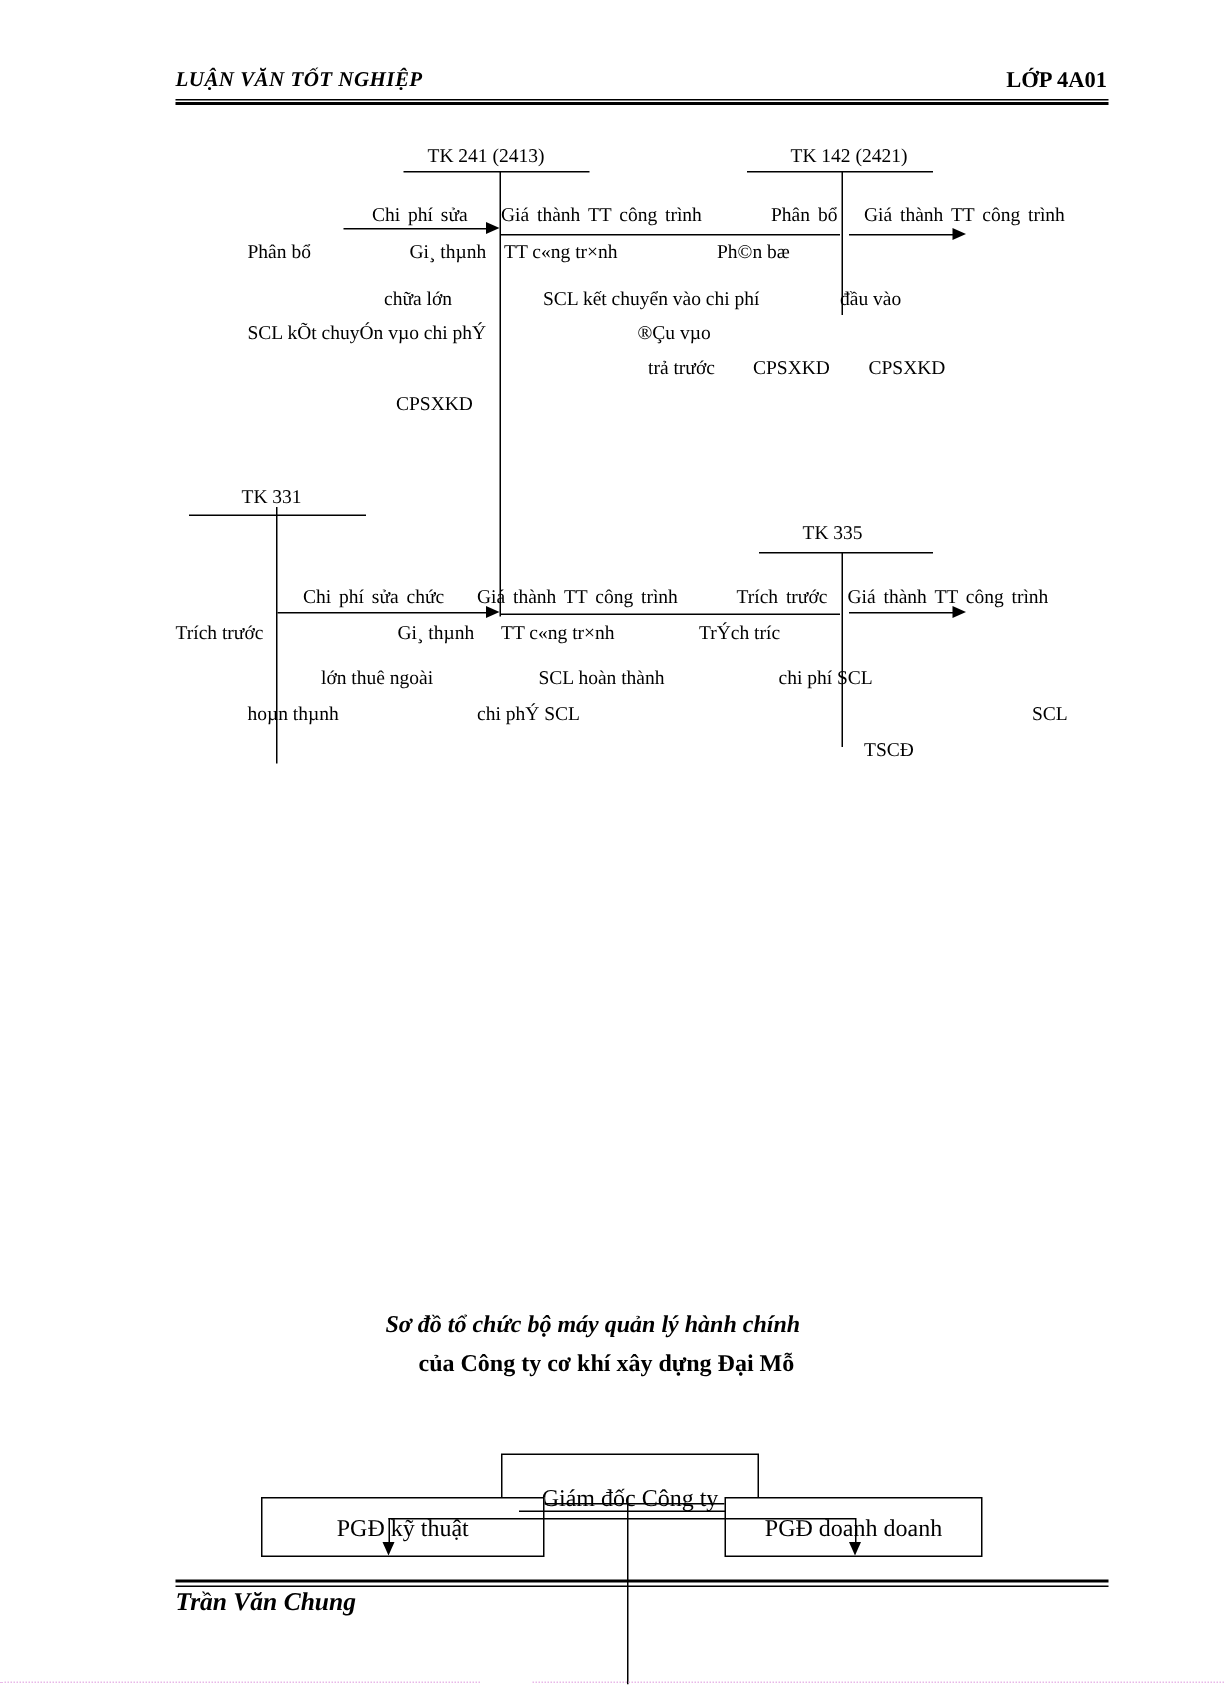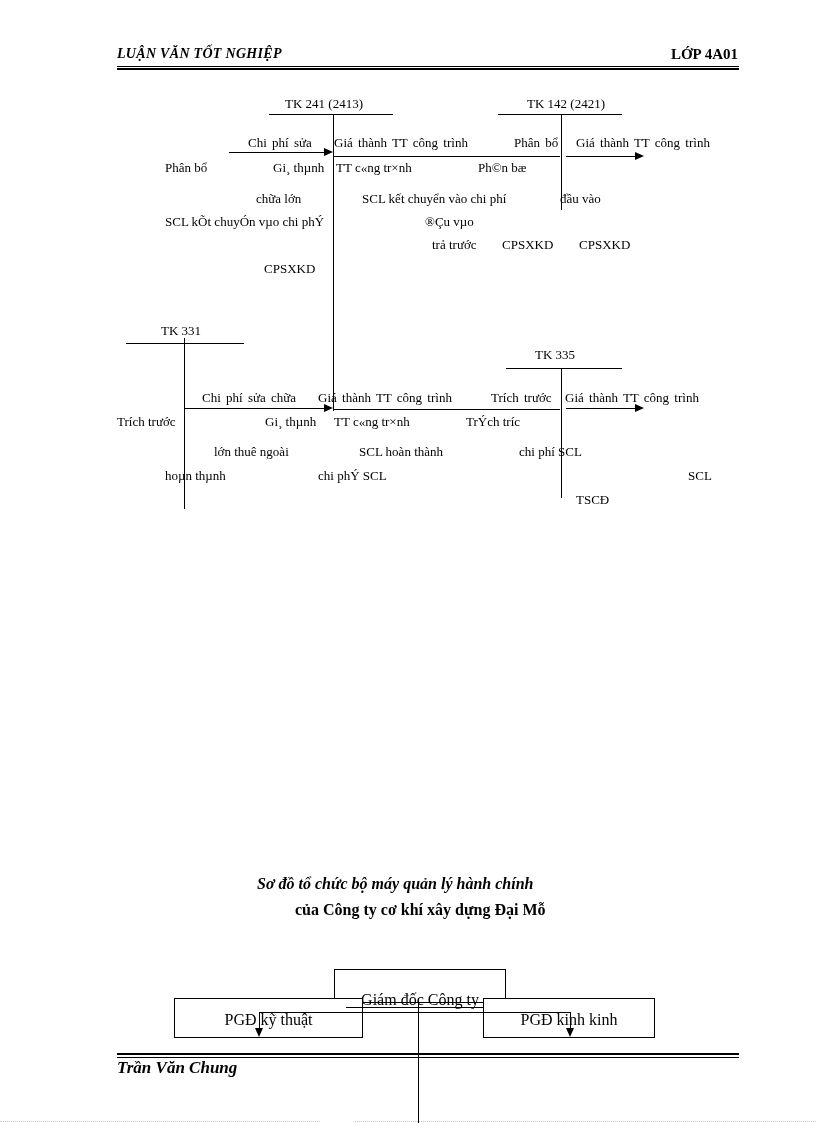--- a/index.html
+++ b/index.html
@@ -67,21 +67,21 @@
   <div class="abs t" style="left:264px; top:261px;">CPSXKD</div>
 
   <div class="abs t" style="left:161px; top:323px;">TK 331</div>
   <div class="hline" style="left:126px; top:343px; width:118px;"></div>
   <div class="vline" style="left:184px; top:338px; height:171px;"></div>
 
   <div class="abs t" style="left:535px; top:347px;">TK 335</div>
   <div class="hline" style="left:506px; top:368px; width:116px;"></div>
   <div class="vline" style="left:561px; top:368px; height:130px;"></div>
 
-  <div class="abs t" style="left:202px; top:390px; word-spacing:2px;">Chi phí sửa chữa</div>
+  <div class="abs t" style="left:202px; top:390px; word-spacing:2px;">Chi phí sửa chức</div>
   <div class="abs t" style="left:318px; top:390px; word-spacing:2px;">Giá thành TT công trình</div>
   <div class="abs t" style="left:491px; top:390px; word-spacing:2px;">Trích trước</div>
   <div class="abs t" style="left:565px; top:390px; word-spacing:2px;">Giá thành TT công trình</div>
 
   <div class="hline" style="left:185px; top:408px; width:140px;"></div>
   <div class="arrow-head" style="left:324px; top:404px;"></div>
   <div class="hline" style="left:334px; top:409px; width:226px;"></div>
   <div class="hline" style="left:566px; top:408px; width:70px;"></div>
   <div class="arrow-head" style="left:635px; top:404px;"></div>
 
@@ -96,32 +96,32 @@
   <div class="abs t" style="left:688px; top:468px;">SCL</div>
 
   <div class="abs t" style="left:165px; top:468px;">hoµn thµnh</div>
   <div class="abs t" style="left:318px; top:468px;">chi phÝ SCL</div>
 
   <div class="abs t" style="left:576px; top:492px;">TSCĐ</div>
 </div>
 
 <div>
   <div class="abs title" style="left:257px; top:875px;font-style:italic;">Sơ đồ tổ chức bộ máy quản lý hành chính</div>
-  <div class="abs title" style="left:295px; top:901px;">của Công ty cơ khí xây dựng Đại Mỗ</div>
+  <div class="abs title" style="left:279px; top:901px;">của Công ty cơ khí xây dựng Đại Mỗ</div>
 
   <div class="box" style="left:334px; top:969px; width:172px; height:34px;">
     <span style="position:absolute; left:0; right:0; top:21px;">Giám đốc Công ty</span>
   </div>
 
   <div class="box" style="left:174px; top:998px; width:189px; height:40px;">
     <span style="position:absolute; left:0; right:0; top:12px;">PGĐ kỹ thuật</span>
   </div>
 
   <div class="box" style="left:483px; top:998px; width:172px; height:40px;">
-    <span style="position:absolute; left:0; right:0; top:12px;">PGĐ kinh kinh</span>
+    <span style="position:absolute; left:0; right:0; top:12px;">PGĐ doanh doanh</span>
   </div>
 
   <div class="hline" style="left:346px; top:1007px; width:138px;"></div>
   <div class="hline" style="left:259px; top:1012px; width:311px;"></div>
   <div class="vline" style="left:418px; top:998px; height:125px;"></div>
   <div class="vline" style="left:259px; top:1012px; height:18px;"></div>
   <div class="arrow-down" style="left:255px; top:1028px;"></div>
   <div class="vline" style="left:570px; top:1012px; height:18px;"></div>
   <div class="arrow-down" style="left:566px; top:1028px;"></div>
 </div>

